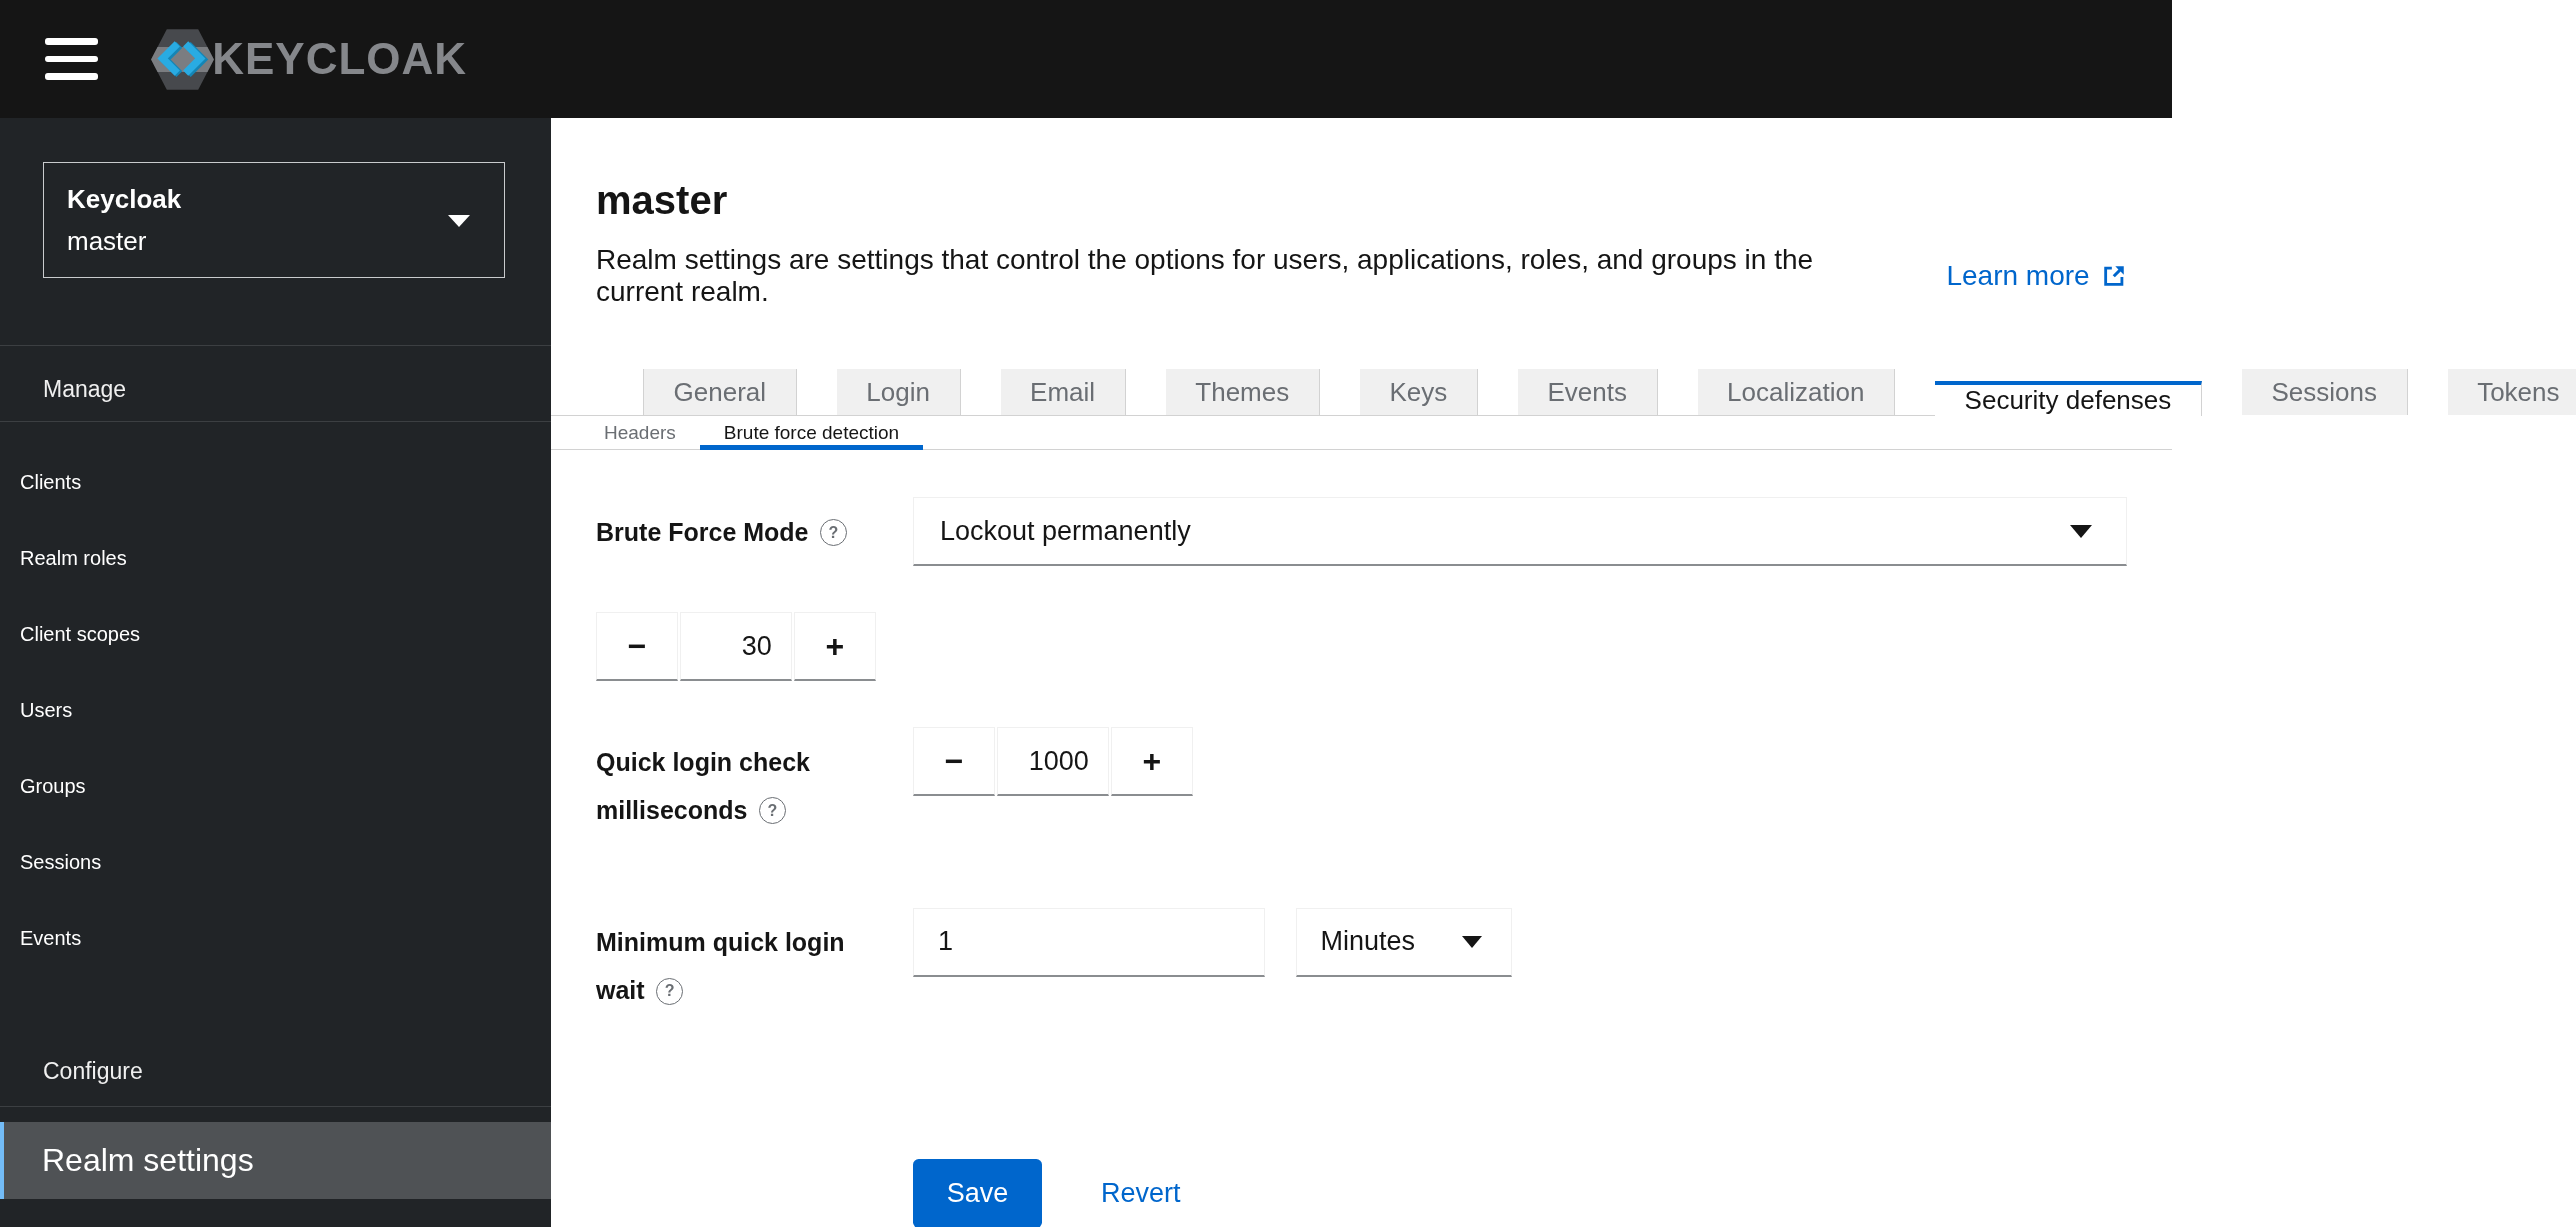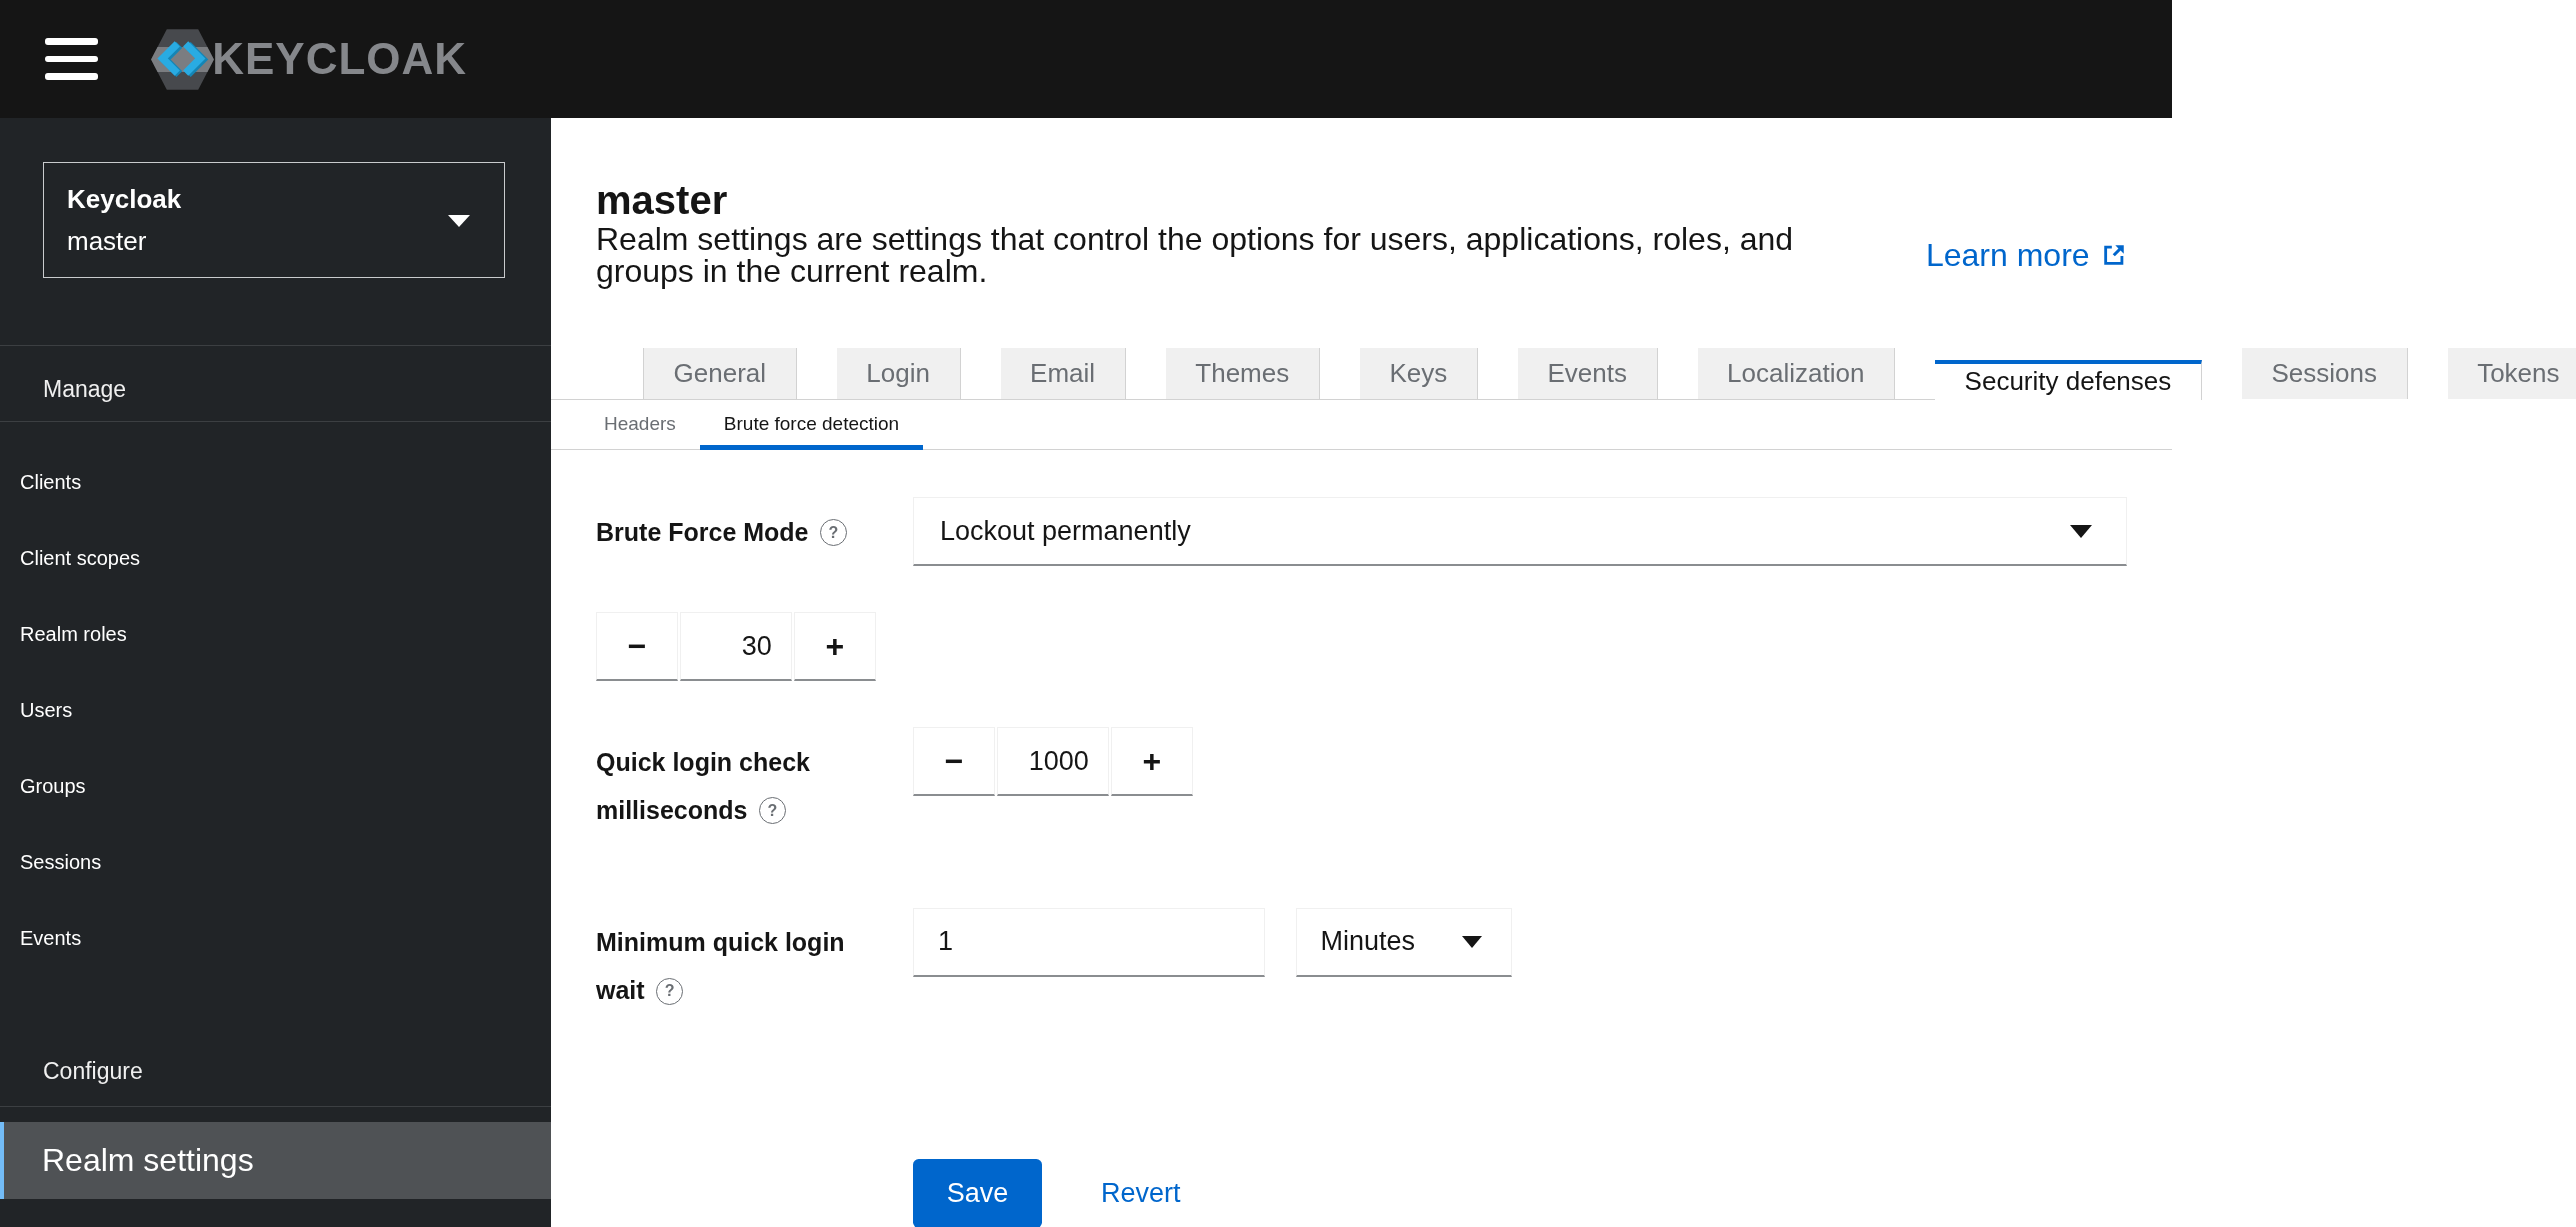--- a/index.html
+++ b/index.html
@@ -56,21 +56,21 @@
     margin-top: 15.3px; height: 77px;
     background: #4f5255; border-left: 4.8px solid #73bcf7;
     display: flex; align-items: center; padding-left: 38px;
     font-size: 32px; color: #fff; cursor: pointer;
   }
 
   
   .content { flex: 1; background: #fff; min-width: 0; display: flex; flex-direction: column; }
   .page-header { padding: 59px 45px 0 45px; }
   .page-title { font-size: 40px; line-height: 46px; font-weight: 700; }
-  .page-desc-row { font-size: 32px; line-height: 32px; display: flex; align-items: center; gap: 44px; }
+  .page-desc-row { margin-top: 21px; font-size: 28px; line-height: 32px; display: flex; align-items: center; gap: 44px; }
   .learn-more { margin-left: 38px; color: #0066cc; cursor: pointer; display: inline-flex; align-items: center; white-space: nowrap; }
   .learn-more svg { margin-left: 11.4px; }
 
   
   .tabbar {
     margin-top: 61px; height: 77px;
     display: flex; align-items: stretch;
     padding-left: 92px;
     border-bottom: 1px solid #d2d2d2;
     gap: 40px;
@@ -192,22 +192,22 @@
         <div class="rs-title">Keycloak</div>
         <div class="rs-realm">master</div>
         <span class="caret-white"></span>
       </div>
       <div class="sb-divider after-switcher"></div>
 
       <div class="nav-section-title">Manage</div>
       <div class="sb-divider"></div>
       <ul class="nav-list">
         <li class="nav-item">Clients</li>
+        <li class="nav-item">Realm roles</li>
         <li class="nav-item">Client scopes</li>
-        <li class="nav-item">Realm roles</li>
         <li class="nav-item">Users</li>
         <li class="nav-item">Groups</li>
         <li class="nav-item">Sessions</li>
         <li class="nav-item">Events</li>
       </ul>
 
       <div class="nav-section-title configure">Configure</div>
       <div class="sb-divider"></div>
       <div class="nav-item-active">Realm settings</div>
     </nav>

